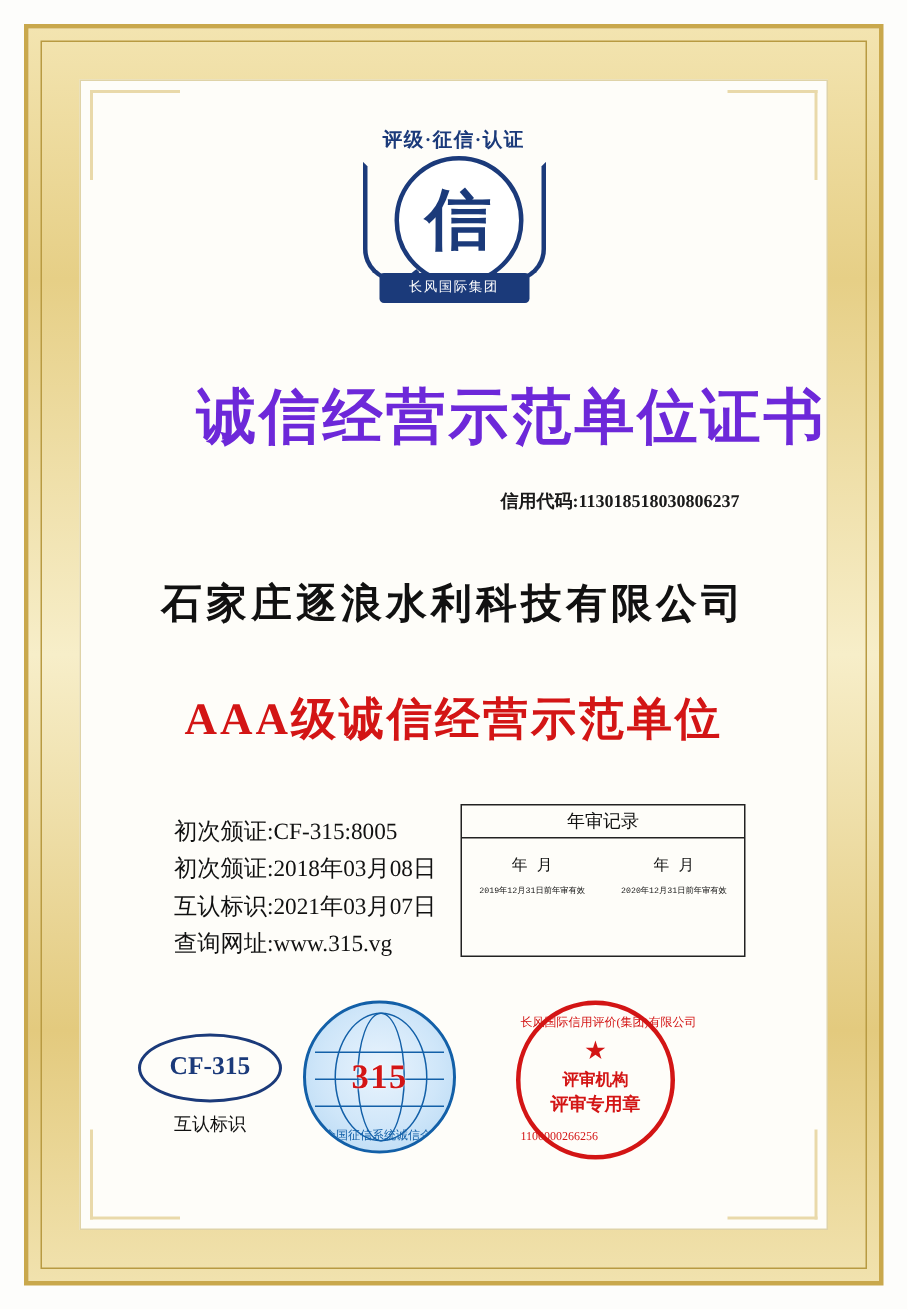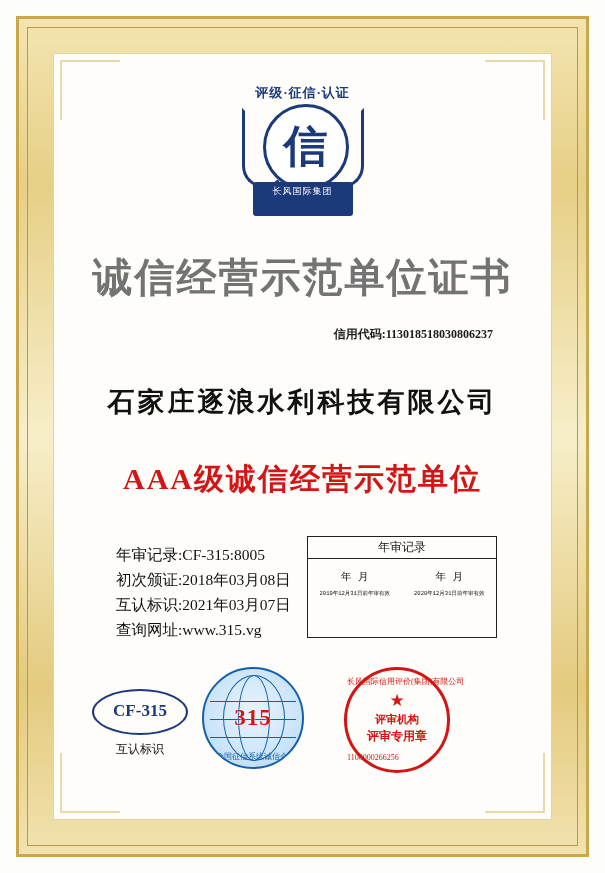--- a/index.html
+++ b/index.html
@@ -111,21 +111,21 @@
     font-size: 44px;
     font-weight: bold;
     color: #1b3a7a;
     line-height: 1;
   }
   .emblem-ribbon {
     position: absolute;
     left: 45px;
     top: 100px;
     width: 100px;
-    height: 34px;
+    height: 20px;
     background: #1b3a7a;
     border-radius: 3px;
     color: #fff;
     font-size: 9px;
     line-height: 18px;
     text-align: center;
     letter-spacing: 1px;
     font-family: "Liberation Serif", serif;
   }
   .wheat {
@@ -138,25 +138,25 @@
     border-radius: 0 0 40px 40px;
   }
   .wheat.left { left: 34px; border-right-color: transparent; }
   .wheat.right { right: 34px; border-left-color: transparent; }
 
   
   .main-title {
     position: absolute;
     left: 0; right: 0;
     top: 196px;
-    text-align: center;
+    text-align: right;
     font-family: "Liberation Serif", serif;
     font-size: 40px;
     font-weight: bold;
-    color: #737373;
+    color: #6d28d9;
     letter-spacing: 2px;
   }
   .credit-code {
     position: absolute;
     right: 58px;
     top: 272px;
     font-family: "Liberation Serif", serif;
     font-size: 12px;
     font-weight: bold;
     color: #1a1a1a;
@@ -467,21 +467,21 @@
 
       <div class="main-title">诚信经营示范单位证书</div>
 
       <div class="credit-code">信用代码:113018518030806237</div>
 
       <div class="company-name">石家庄逐浪水利科技有限公司</div>
 
       <div class="award-line">AAA级诚信经营示范单位</div>
 
       <div class="details">
-        <div>年审记录:CF-315:8005</div>
+        <div>初次颁证:CF-315:8005</div>
         <div>初次颁证:2018年03月08日</div>
         <div>互认标识:2021年03月07日</div>
         <div>查询网址:www.315.vg</div>
       </div>
 
       <div class="review-table">
         <div class="review-title">年审记录</div>
         <div class="review-body">
           <div class="review-cell">
             <div class="ym">年  月</div>

